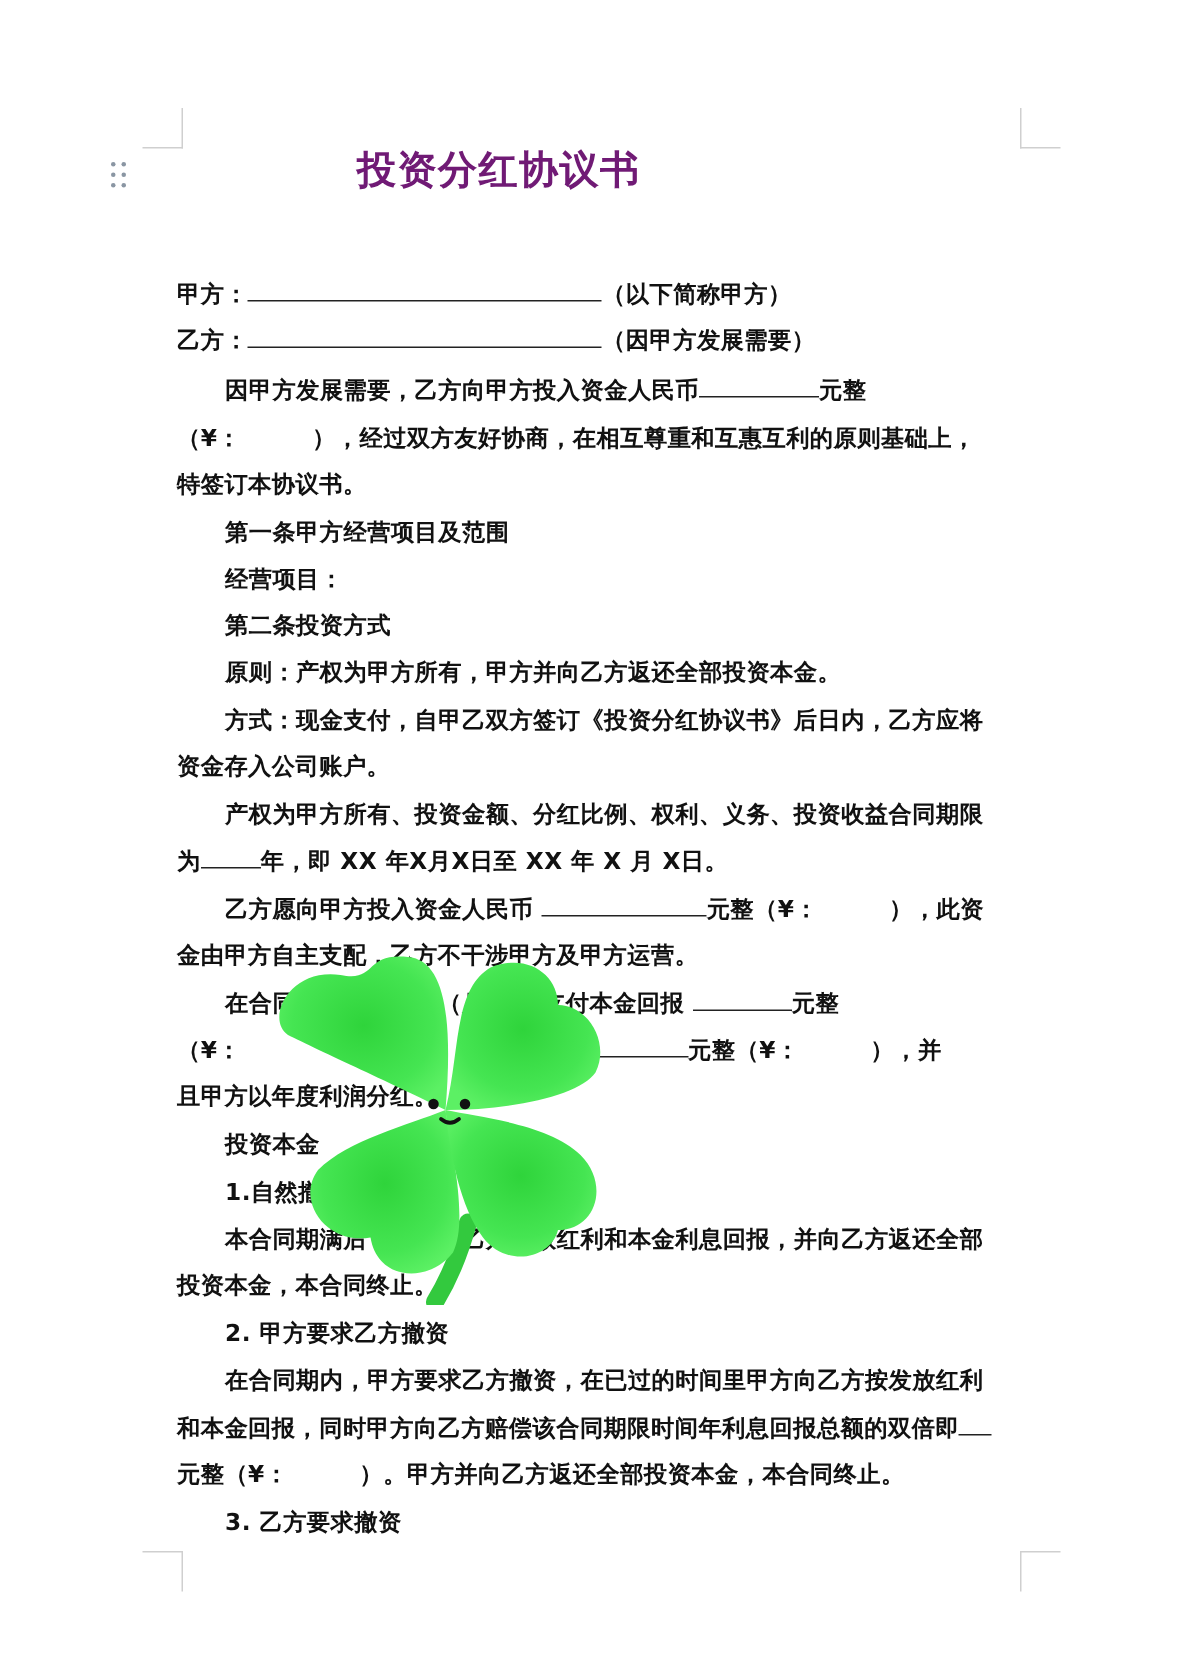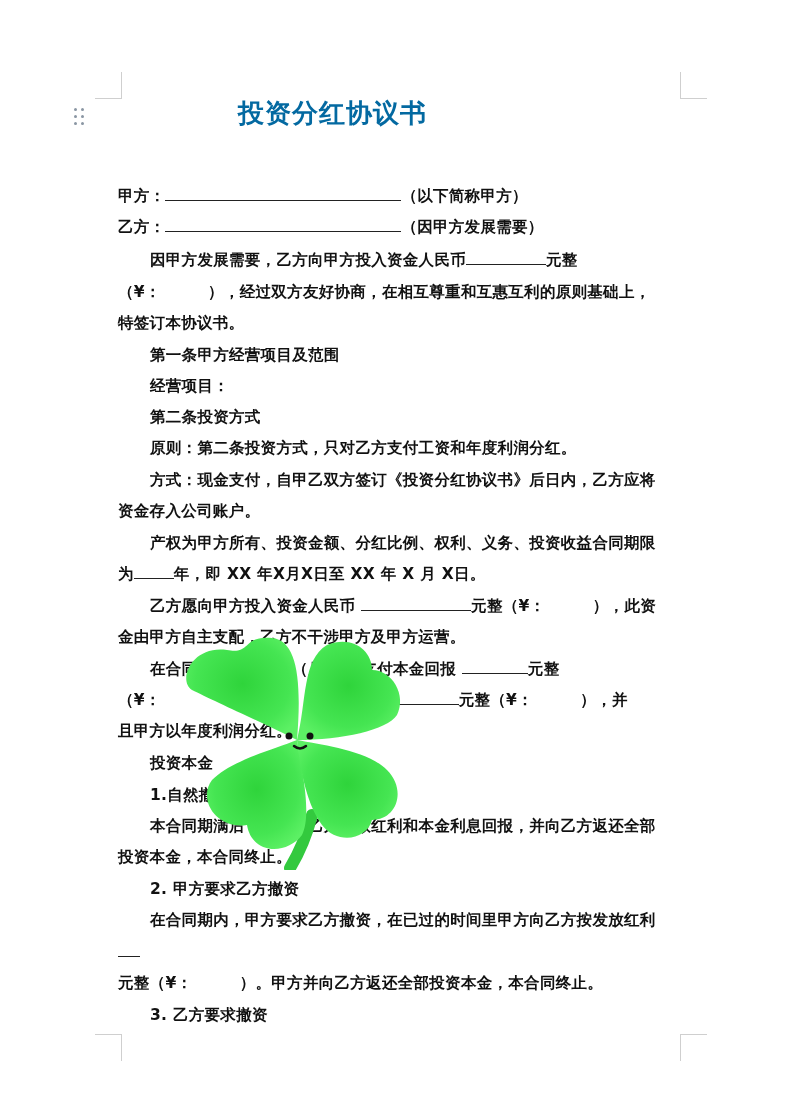--- a/index.html
+++ b/index.html
@@ -10,21 +10,21 @@
     }
     .corner { position: absolute; width: 26px; height: 26px; border-color: #cfcfcf; border-style: solid; border-width: 0; }
     .corner.tl { left: 95px; top: 72px; border-right-width: 1px; border-bottom-width: 1px; }
     .corner.tr { left: 680px; top: 72px; border-left-width: 1px; border-bottom-width: 1px; }
     .corner.bl { left: 95px; top: 1034px; border-right-width: 1px; border-top-width: 1px; }
     .corner.br { left: 680px; top: 1034px; border-left-width: 1px; border-top-width: 1px; }
     .drag-handle { position: absolute; left: 73px; top: 107px; width: 14px; height: 20px; cursor: grab; }
     .drag-handle i { position: absolute; width: 3px; height: 3px; border-radius: 50%; background: #8a96a3; }
     .title {
       position: absolute; left: 238px; top: 96px; font-size: 26px; letter-spacing: 1px;
-      color: #0369a1; font-family: Liberation Serif, serif; font-weight: bold;
+      color: #701a75; font-family: Liberation Serif, serif; font-weight: bold;
     }
     .line {
       position: absolute; left: 118px; font-size: 15.5px; font-weight: bold; white-space: nowrap;
       letter-spacing: 0.3px; line-height: 20px;
     }
     .indent { left: 150px; }
     .blank { display: inline-block; border-bottom: 1px solid #222; vertical-align: baseline; height: 14px; }
     .clover { position: absolute; left: 172px; top: 630px; width: 250px; height: 240px; }
   </style>
 </head>
@@ -54,21 +54,21 @@
 </div>
 <div class="line indent" style="top:250px">
   <span>因甲方发展需要，乙方向甲方投入资金人民币</span><span class="blank" style="width:80px"></span><span>元整</span>
 </div>
 <div class="line" style="top:282px">（¥：　　　），经过双方友好协商，在相互尊重和互惠互利的原则基础上，</div>
 <div class="line" style="top:313px">特签订本协议书。</div>
 
 <div class="line indent" style="top:345px">第一条甲方经营项目及范围</div>
 <div class="line indent" style="top:376px">经营项目：</div>
 <div class="line indent" style="top:407px">第二条投资方式</div>
-<div class="line indent" style="top:438px">原则：第二条投资方式，只对乙方支付工资和年度利润分红。</div>
+<div class="line indent" style="top:438px">原则：产权为甲方所有，甲方并向乙方返还全部投资本金。</div>
 <div class="line indent" style="top:470px">方式：现金支付，自甲乙双方签订《投资分红协议书》后日内，乙方应将</div>
 <div class="line" style="top:501px">资金存入公司账户。</div>
 
 <div class="line indent" style="top:533px">产权为甲方所有、投资金额、分红比例、权利、义务、投资收益合同期限</div>
 <div class="line" style="top:564px">
   <span>为</span><span class="blank" style="width:40px"></span><span>年，即 XX  年X月X日至  XX 年 X 月 X日。</span>
 </div>
 <div class="line indent" style="top:596px">
   <span>乙方愿向甲方投入资金人民币 </span><span class="blank" style="width:110px"></span><span>元整（¥：　　　），此资</span>
 </div>
@@ -81,21 +81,21 @@
 </div>
 <div class="line" style="top:721px">且甲方以年度利润分红。</div>
 
 <div class="line indent" style="top:753px">投资本金</div>
 <div class="line indent" style="top:785px">1.自然撤资</div>
 <div class="line indent" style="top:816px">本合同期满后，甲方向乙方发放红利和本金利息回报，并向乙方返还全部</div>
 <div class="line" style="top:847px">投资本金，本合同终止。</div>
 <div class="line indent" style="top:879px">2. 甲方要求乙方撤资</div>
 <div class="line indent" style="top:910px">在合同期内，甲方要求乙方撤资，在已过的时间里甲方向乙方按发放红利</div>
 <div class="line" style="top:942px">
-  <span class="blank" style="width:22px"></span>
+  <span>和本金回报，同时甲方向乙方赔偿该合同期限时间年利息回报总额的双倍即</span><span class="blank" style="width:22px"></span>
 </div>
 <div class="line" style="top:973px">元整（¥：　　　）。甲方并向乙方返还全部投资本金，本合同终止。</div>
 <div class="line indent" style="top:1005px">3. 乙方要求撤资</div>
 
 <div class="clover">
   <svg width="250" height="240" viewBox="0 0 250 240">
     <defs>
       <radialGradient id="lg" cx="50%" cy="45%" r="60%">
         <stop offset="0%" stop-color="#2fd43b"></stop>
         <stop offset="70%" stop-color="#45e552"></stop>

